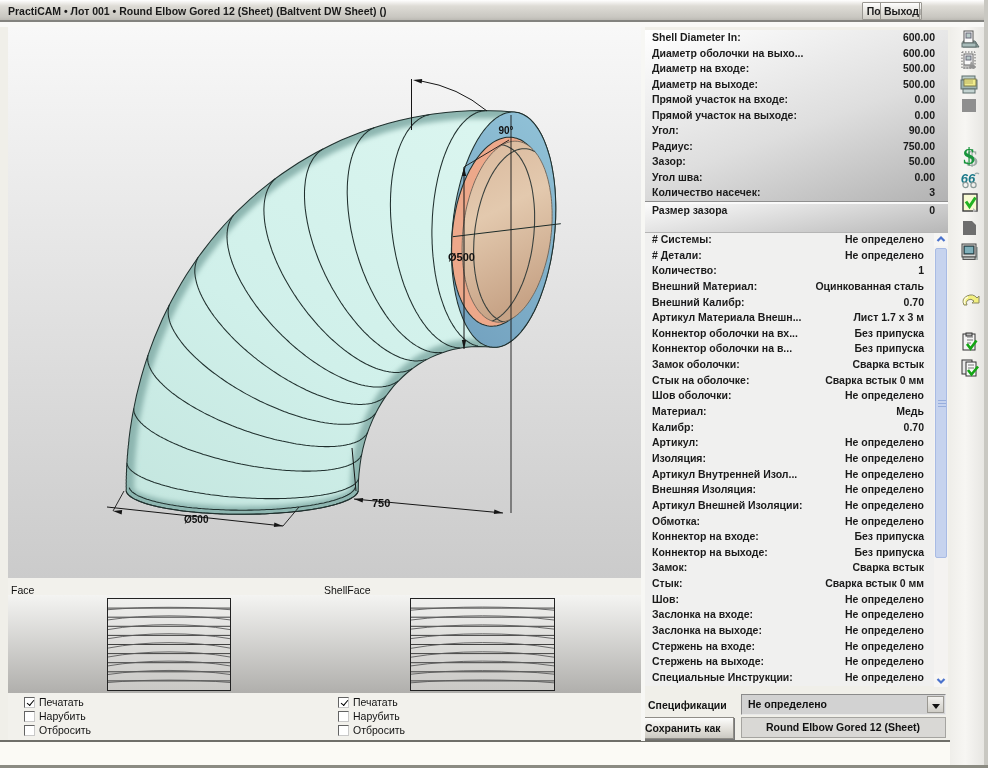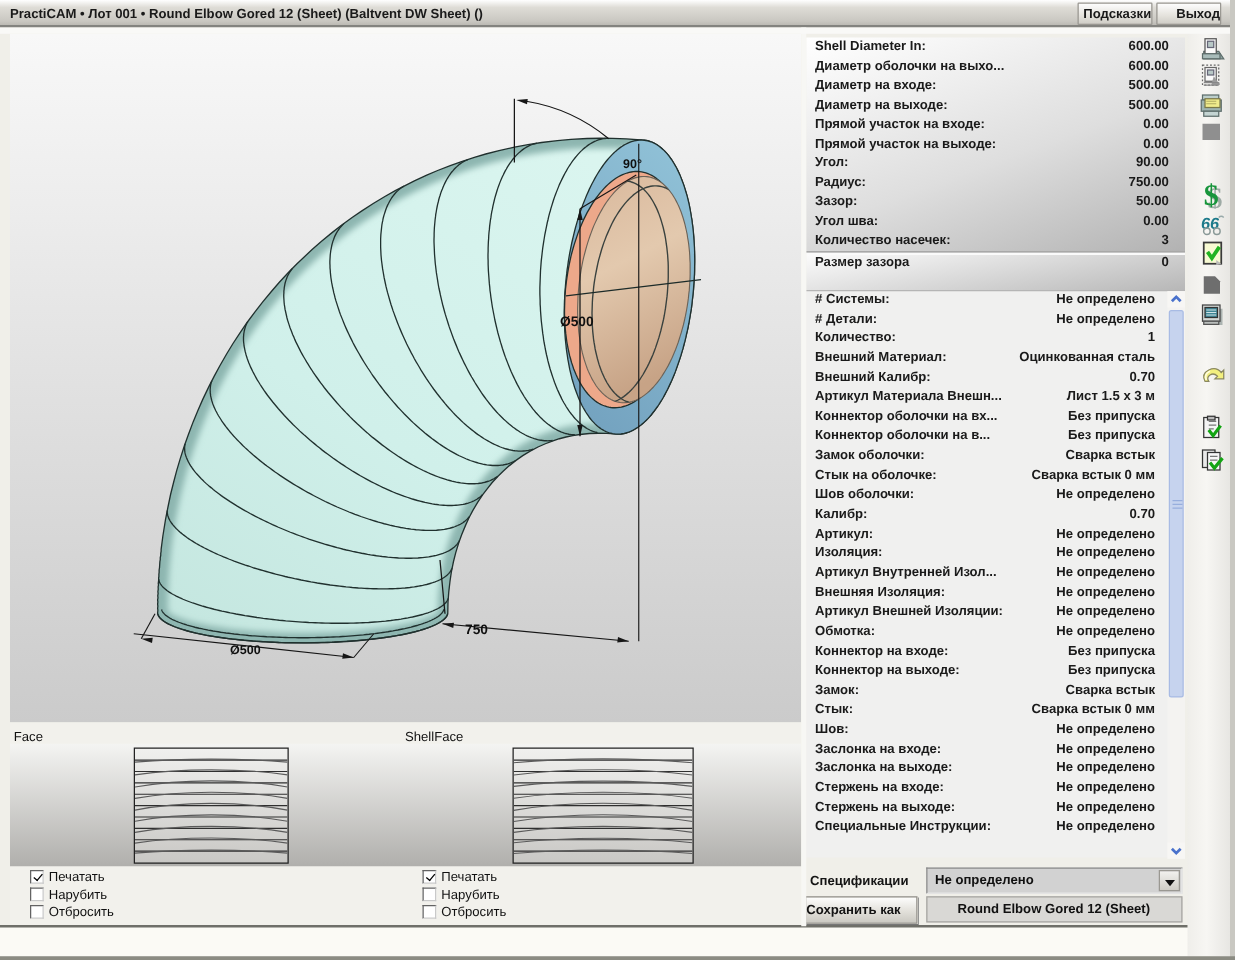--- a/index.html
+++ b/index.html
@@ -65,21 +65,21 @@
 #tb{left:950px;top:24px;width:38px;height:741px;background:linear-gradient(90deg,#efeeea,#f7f6f3 40%,#e4e3df)}
 .ic{position:absolute;left:9px;width:22px;height:22px}
 
 #wbot{left:0;top:740px;width:950px;height:25px;background:#fbfaf5;border-top:2px solid #6f6f69}
 #redge{left:984px;top:0;width:4px;height:768px;background:#c9c8c2}
 </style></head>
 <body>
 <div class="abs" id="title">
  <div class="t">PractiCAM • Лот 001 • Round Elbow Gored 12 (Sheet) (Baltvent DW Sheet) ()</div>
  <div class="tbtn" style="left:862px;width:60px">Подсказки</div>
- <div class="tbtn" style="left:925px;width:52px">Выход</div>
+ <div class="tbtn" style="left:880px;width:40px">Выход</div>
 </div>
 <div class="abs" id="canvas"><svg width="633" height="551" viewBox="0 0 633 551">
 <defs>
 <linearGradient id="bgg" x1="0" y1="0" x2="0" y2="1">
 <stop offset="0" stop-color="#f8f8f8"></stop>
           <stop offset="1" stop-color="#cbcbcb"></stop>
 </linearGradient>
 <linearGradient id="bodyg" x1="0.05" y1="1" x2="0.75" y2="0">
 <stop offset="0" stop-color="#c4e6df"></stop>
           <stop offset="0.45" stop-color="#d0f0ea"></stop>
@@ -278,41 +278,45 @@
 <div class="r ">
           <span class="l">Внешний Материал:</span>
           <span class="v">Оцинкованная сталь</span>
         </div>
 <div class="r ">
           <span class="l">Внешний Калибр:</span>
           <span class="v">0.70</span>
         </div>
 <div class="r ">
           <span class="l">Артикул Материала Внешн...</span>
-          <span class="v">Лист 1.5 x 3 м</span>
+          <span class="v">Лист 1.7 x 3 м</span>
         </div>
 <div class="r ">
           <span class="l">Коннектор оболочки на вх...</span>
           <span class="v">Без припуска</span>
         </div>
 <div class="r ">
           <span class="l">Коннектор оболочки на в...</span>
           <span class="v">Без припуска</span>
         </div>
 <div class="r ">
           <span class="l">Замок оболочки:</span>
           <span class="v">Сварка встык</span>
         </div>
 <div class="r ">
           <span class="l">Стык на оболочке:</span>
           <span class="v">Сварка встык 0 мм</span>
         </div>
 <div class="r ">
           <span class="l">Шов оболочки:</span>
           <span class="v">Не определено</span>
+        </div>
+<div class="r ">
+          <span class="l">Материал:</span>
+          <span class="v">Медь</span>
         </div>
 <div class="r ">
           <span class="l">Калибр:</span>
           <span class="v">0.70</span>
         </div>
 <div class="r ">
           <span class="l">Артикул:</span>
           <span class="v">Не определено</span>
         </div>
 <div class="r ">

